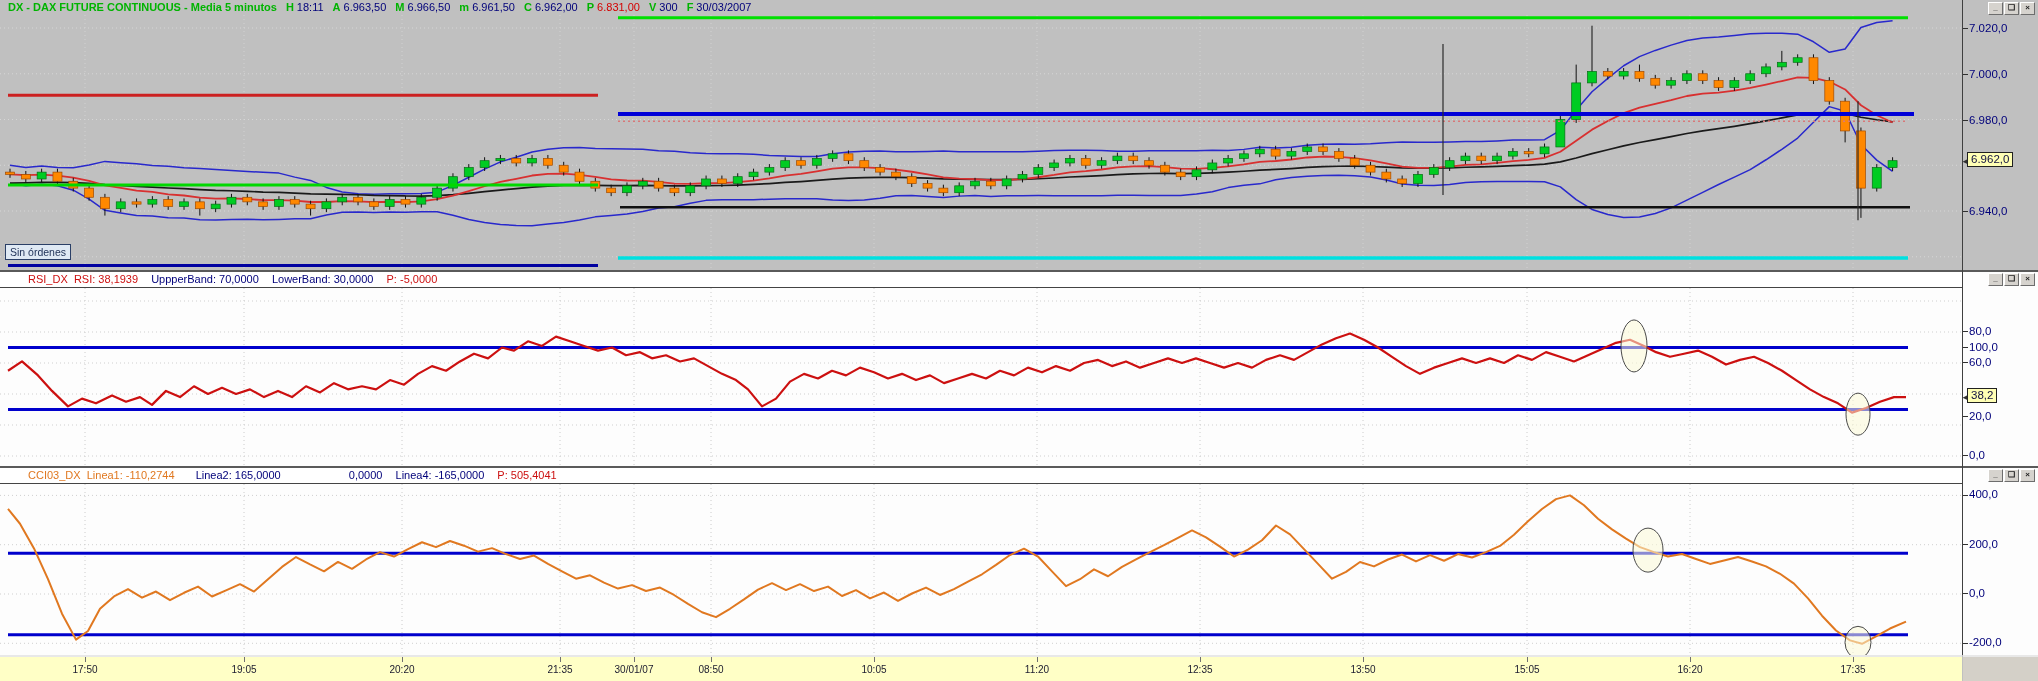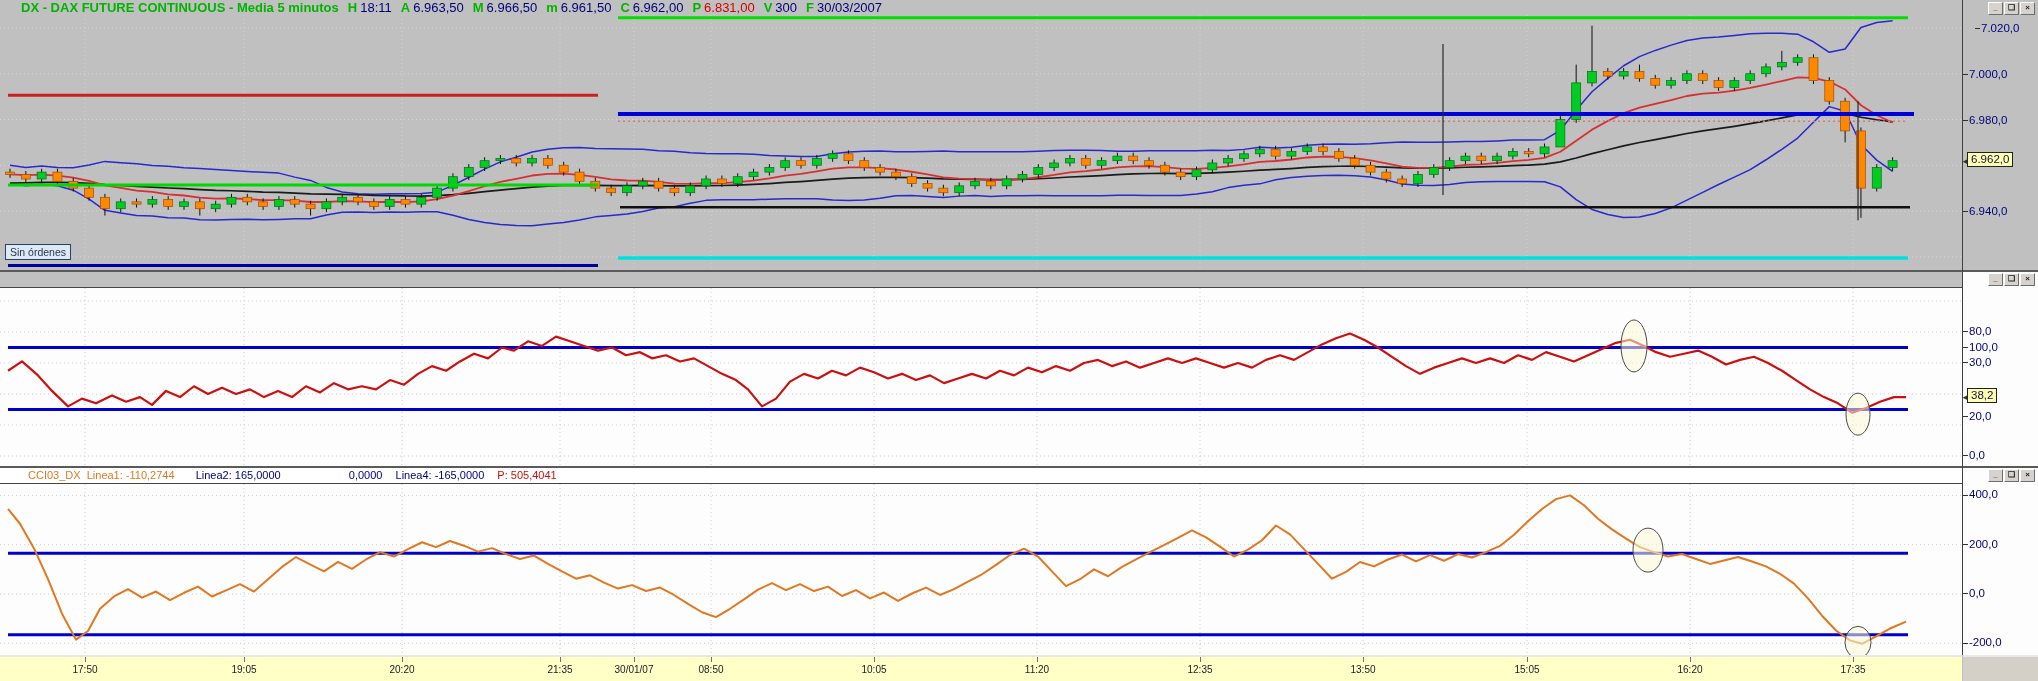--- a/index.html
+++ b/index.html
@@ -1,20 +1,20 @@
 <!DOCTYPE html>
 <html><head>
 <meta charset="utf-8">
 <style>
   html,body{margin:0;padding:0;background:#888;}
   #app{position:relative;width:2038px;height:681px;background:#c0c0c0;overflow:hidden;
        font-family:"Liberation Sans",sans-serif;-webkit-font-smoothing:none;}
   
   #main-header{position:absolute;left:0;top:0;width:1962px;height:26px;background:#c0c0c0;
-    font-size:13px;line-height:15px;white-space:nowrap;overflow:hidden;padding-left:21px;}
+    font-size:11px;line-height:15px;white-space:nowrap;overflow:hidden;padding-left:8px;}
   #main-header .ttl{color:#00b400;font-weight:bold;}
   #main-header .fl{color:#00b400;font-weight:bold;margin-left:9px;}
   #main-header .fv{color:#00007a;margin-left:3px;}
   #main-header .alert{color:#d40000;}
   
   .plot{position:absolute;left:0;width:1962px;overflow:hidden;}
   #price-plot{top:15px;height:255px;background:#c0c0c0;}
   #rsi-plot{top:287px;height:179px;background:#fdfdfd;border-top:1px solid #444;box-sizing:border-box;}
   #cci-plot{top:483px;height:172px;background:#fdfdfd;border-top:1px solid #444;box-sizing:border-box;}
   .sep{position:absolute;left:0;width:2038px;height:2px;background:#5a5a5a;}
@@ -338,28 +338,37 @@
         <line x1="620" y1="192.33999999999918" x2="1910" y2="192.33999999999918" stroke="#101010" stroke-width="2.5"></line>
         <line x1="618" y1="243.12250000000085" x2="1908" y2="243.12250000000085" stroke="#00e0e0" stroke-width="3.5"></line>
         <line x1="8" y1="250.44250000000042" x2="598" y2="250.44250000000042" stroke="#0000a0" stroke-width="3"></line>
         <line x1="1443" y1="29.0125" x2="1443" y2="179.9875" stroke="#2a2a2a" stroke-width="1.2"></line>
         <line x1="1858" y1="86.2" x2="1858" y2="205.15" stroke="#2a2a2a" stroke-width="1.2"></line>
       </svg>
     <div id="no-orders">Sin órdenes</div>
   </div>
   <div class="axis" id="price-axis">
     <div class="vbox" id="price-box" style="top:152px"><span class="arr">◄</span><span>6.962,0</span></div>
-  <div class="tick" style="top: 22px; margin-left: 12px;"><span class="dash"></span><span>7.020,0</span></div>
+  <div class="tick" style="top: 22px;"><span class="dash"></span><span>7.020,0</span></div>
       <div class="tick" style="top: 67.75px;"><span class="dash"></span><span>7.000,0</span></div>
       <div class="tick" style="top: 113.5px;"><span class="dash"></span><span>6.980,0</span></div>
       <div class="tick" style="top: 205px;"><span class="dash"></span><span>6.940,0</span></div>
     </div>
 
   <div class="sep" id="sep1"></div>
 
+  <div class="ind-header" id="rsi-header">
+    <span class="nm-red">RSI_DX</span>&nbsp;
+    <span class="nm-red">RSI:</span>
+    <span class="v-red">38,1939</span>
+    <span class="v-nvy"><span>UppperBand:</span> <span>70,0000</span></span>
+    <span class="v-nvy"><span>LowerBand:</span> <span>30,0000</span></span>
+    <span class="nm-red">P:</span>
+    <span class="v-red">-5,0000</span>
+  </div>
   <div class="winbtns" id="wb-rsi" style="top:273px"><span class="winbtn">_</span><span class="winbtn">❏</span><span class="winbtn">×</span></div>
   <div id="rsi-plot" class="plot">
     <svg id="rsi-svg" width="1962" height="179">
         <line x1="85" y1="0" x2="85" y2="179" stroke="#cccccc" stroke-width="1" stroke-dasharray="1 3"></line>
         <line x1="244" y1="0" x2="244" y2="179" stroke="#cccccc" stroke-width="1" stroke-dasharray="1 3"></line>
         <line x1="402" y1="0" x2="402" y2="179" stroke="#cccccc" stroke-width="1" stroke-dasharray="1 3"></line>
         <line x1="560" y1="0" x2="560" y2="179" stroke="#cccccc" stroke-width="1" stroke-dasharray="1 3"></line>
         <line x1="634" y1="0" x2="634" y2="179" stroke="#cccccc" stroke-width="1" stroke-dasharray="1 3"></line>
         <line x1="711" y1="0" x2="711" y2="179" stroke="#cccccc" stroke-width="1" stroke-dasharray="1 3"></line>
         <line x1="874" y1="0" x2="874" y2="179" stroke="#cccccc" stroke-width="1" stroke-dasharray="1 3"></line>
@@ -379,21 +388,21 @@
         <line x1="8" y1="121.5" x2="1908" y2="121.5" stroke="#0000cc" stroke-width="3"></line>
         <polyline points="8,82.75 22,73.45 38,87.39999999999999 52,102.89999999999999 68,118.4 82,110.65 96,115.3 112,107.55 126,113.75 140,109.1 152,116.85 166,102.89999999999999 180,109.1 194,98.25 208,106 222,99.8 236,106 250,101.35 264,109.1 278,102.89999999999999 292,109.1 306,98.25 320,104.44999999999999 334,95.14999999999999 348,101.35 362,98.25 376,101.35 390,92.05 404,96.7 418,85.85 432,78.1 446,82.75 460,73.45 474,65.7 488,70.35 502,59.5 514,62.599999999999994 528,53.3 542,57.95 556,48.64999999999999 570,53.3 584,57.95 598,62.599999999999994 612,59.5 626,67.25 640,64.14999999999999 652,70.35 666,67.25 680,73.45 694,70.35 708,78.1 722,85.85 736,92.05 748,101.35 762,118.4 776,110.65 790,93.6 804,85.85 818,90.5 832,82.75 846,87.39999999999999 860,79.64999999999999 874,84.3 888,90.5 902,85.85 916,92.05 930,87.39999999999999 944,95.14999999999999 958,90.5 972,85.85 986,90.5 1000,82.75 1014,87.39999999999999 1028,79.64999999999999 1042,84.3 1056,78.1 1070,82.75 1084,75 1098,71.89999999999999 1112,78.1 1126,73.45 1140,79.64999999999999 1154,75 1168,70.35 1182,75 1196,70.35 1210,75 1224,79.64999999999999 1238,75 1252,79.64999999999999 1266,71.89999999999999 1280,67.25 1294,71.89999999999999 1308,64.14999999999999 1322,56.39999999999999 1336,50.2 1350,45.55 1364,51.75 1378,59.5 1392,68.8 1406,78.1 1420,85.85 1434,79.64999999999999 1448,75 1462,70.35 1476,75 1490,70.35 1504,75 1518,67.25 1532,71.89999999999999 1546,64.14999999999999 1560,68.8 1574,73.45 1588,67.25 1602,61.05 1616,54.849999999999994 1630,51.75 1644,57.95 1656,64.14999999999999 1670,68.8 1684,65.7 1698,62.599999999999994 1712,68.8 1726,76.55 1740,71.89999999999999 1754,68.8 1768,75 1782,82.75 1796,92.05 1810,101.35 1824,109.1 1838,115.3 1852,124.6 1866,119.94999999999999 1880,113.75 1894,109.1 1906,109.1 " fill="none" stroke="#cc1010" stroke-width="2.2" stroke-linejoin="round"></polyline>
         <ellipse cx="1634" cy="57.95" rx="13" ry="26" fill="rgba(252,250,215,0.55)" stroke="#4a4a4a" stroke-width="1"></ellipse>
         <ellipse cx="1858" cy="126.15" rx="12" ry="21" fill="rgba(252,250,215,0.55)" stroke="#4a4a4a" stroke-width="1"></ellipse>
       </svg>
   </div>
   <div class="axis" id="rsi-axis">
     <div class="vbox" style="top:116px"><span class="arr">◄</span><span>38,2</span></div>
   <div class="tick" style="top: 22px; margin-top: 47px;"><span class="dash"></span><span>100,0</span></div>
       <div class="tick" style="top: 53px;"><span class="dash"></span><span>80,0</span></div>
-      <div class="tick" style="top: 84px;"><span class="dash"></span><span>30,0</span></div>
+      <div class="tick" style="top: 84px;"><span class="dash"></span><span>60,0</span></div>
       <div class="tick" style="top: 138px; text-align: center;"><span class="dash"></span><span>20,0</span></div>
       <div class="tick" style="top: 177px;"><span class="dash"></span><span>0,0</span></div>
     </div>
 
   <div class="sep" id="sep2"></div>
 
   <div class="ind-header" id="cci-header">
     <span class="nm-org">CCI03_DX</span>&nbsp;
     <span class="nm-org">Linea1:</span>
     <span class="v-org">-110,2744</span>

